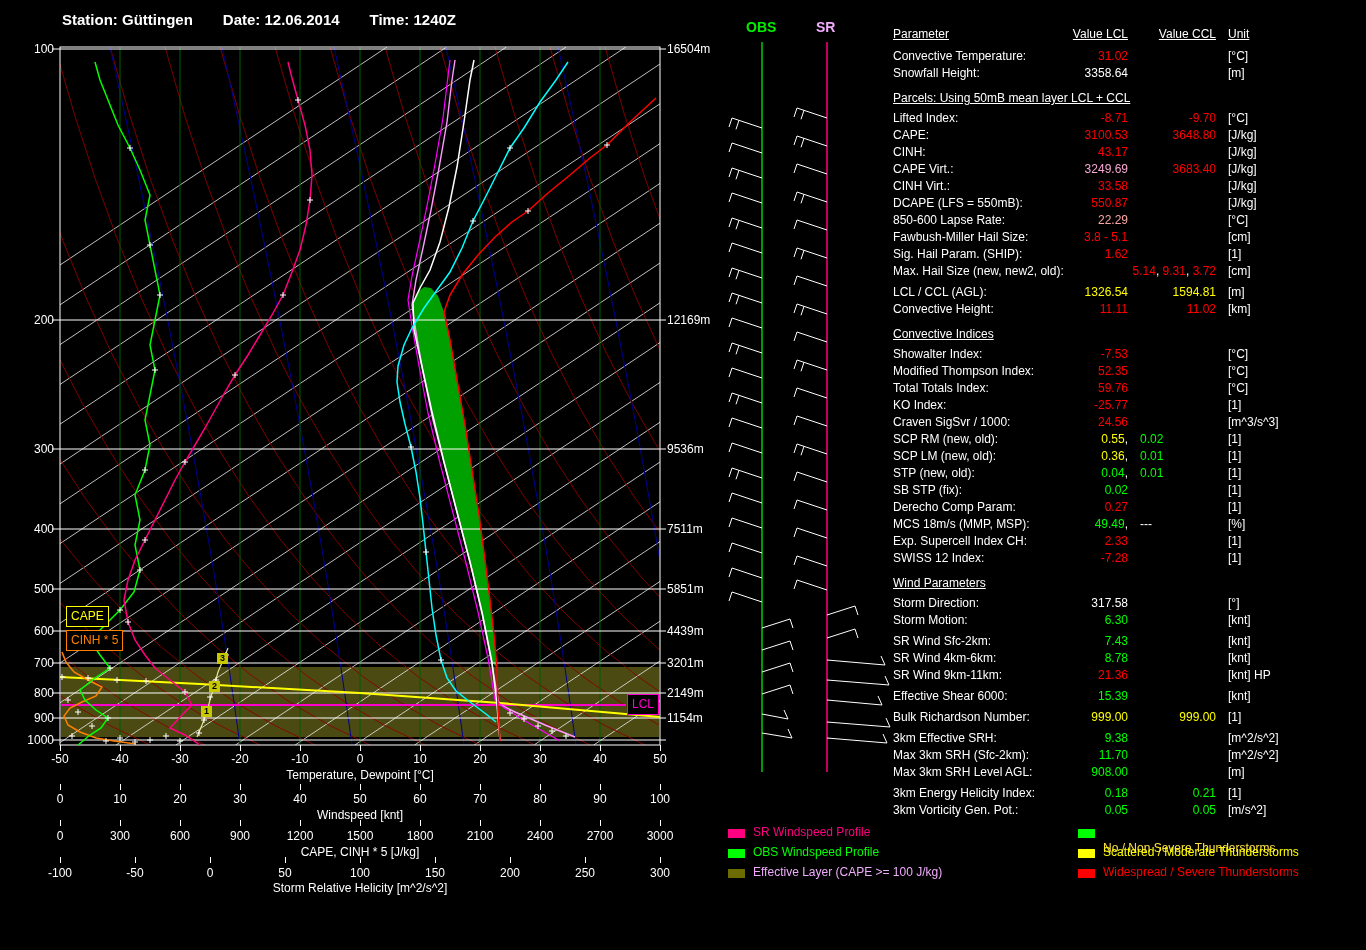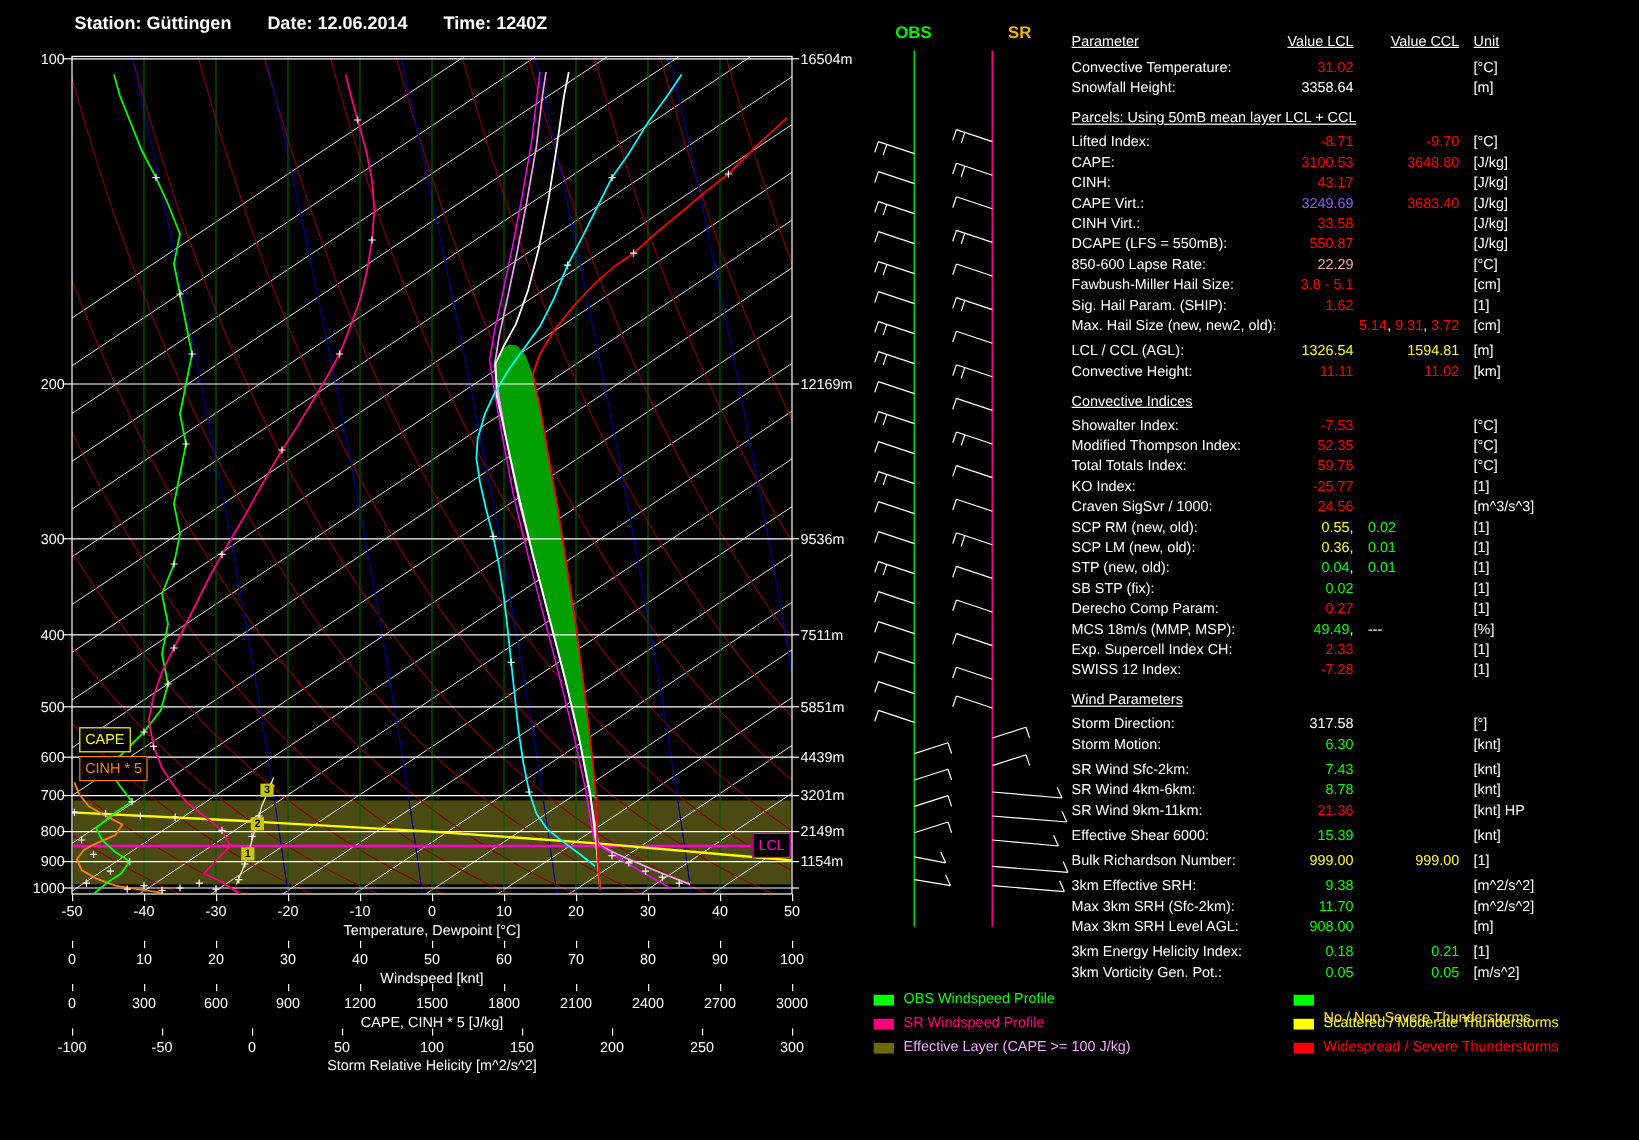--- a/index.html
+++ b/index.html
@@ -233,21 +233,21 @@
         <path d="M827,722 l63,5 M890,727 l-4,-9" stroke="#fff" stroke-width="1" fill="none"></path>
         <path d="M827,738 l60,5 M887,743 l-4,-9" stroke="#fff" stroke-width="1" fill="none"></path>
       </g>
   </svg>
 
   <div class="lbox" id="cape-box" style="left:66px;top:606px;border-color:#ffff00;color:#ffff00;">CAPE</div>
   <div class="lbox" id="cinh-box" style="left:66px;top:630px;border-color:#ff8000;color:#ff8000;">CINH * 5</div>
   <div class="lbox" id="lcl-box" style="left:627px;top:694px;border-color:#ff00cc;color:#ff00cc;">LCL</div>
 
   <div class="windlbl" style="left:746px;top:19px;color:#00ee00;">OBS</div>
-  <div class="windlbl" style="left:840px;top:19px;color:#eab308;">SR</div>
+  <div class="windlbl" style="left:816px;top:19px;color:#f0abfc;">SR</div>
 
   <div id="ptable">
       <div class="trow hrow">
         <div class="c-l hu">Parameter</div>
         <div class="c-v1 hu">Value LCL</div>
         <div class="c-v2 hu">Value CCL</div>
         <div class="c-u hu">Unit</div>
       </div>
       <div class="trow">
         <div class="c-l">Convective Temperature:</div>
@@ -275,21 +275,21 @@
         <div class="c-u">[J/kg]</div>
       </div>
       <div class="trow">
         <div class="c-l">CINH:</div>
         <div class="c-v1"><span style="color: rgb(255, 0, 0);">43.17</span></div>
         <div class="c-v2"></div>
         <div class="c-u">[J/kg]</div>
       </div>
       <div class="trow">
         <div class="c-l">CAPE Virt.:</div>
-        <div class="c-v1"><span style="color: #8b5cf6;">3249.69</span></div>
+        <div class="c-v1"><span style="color: #f9a8d4;">3249.69</span></div>
         <div class="c-v2"><span style="color: rgb(255, 0, 0);">3683.40</span></div>
         <div class="c-u">[J/kg]</div>
       </div>
       <div class="trow">
         <div class="c-l">CINH Virt.:</div>
         <div class="c-v1"><span style="color: rgb(255, 0, 0);">33.58</span></div>
         <div class="c-v2"></div>
         <div class="c-u">[J/kg]</div>
       </div>
       <div class="trow">
@@ -483,26 +483,26 @@
       <div class="trow">
         <div class="c-l">3km Vorticity Gen. Pot.:</div>
         <div class="c-v1"><span style="color: rgb(0, 255, 0);">0.05</span></div>
         <div class="c-v2"><span style="color: rgb(0, 255, 0);">0.05</span></div>
         <div class="c-u">[m/s^2]</div>
       </div>
     </div>
 
   <div class="legend" id="legend-left" style="left:728px;top:824px;">
       <div class="legend-item">
+        <div class="sw" style="background: rgb(255, 0, 128);"></div>
+        <div class="lg-t" style="color: rgb(255, 0, 128);">SR Windspeed Profile</div>
+      </div>
+      <div class="legend-item">
         <div class="sw" style="background: rgb(0, 255, 0);"></div>
         <div class="lg-t" style="color: rgb(0, 255, 0);">OBS Windspeed Profile</div>
-      </div>
-      <div class="legend-item">
-        <div class="sw" style="background: rgb(255, 0, 128);"></div>
-        <div class="lg-t" style="color: rgb(255, 0, 128);">SR Windspeed Profile</div>
       </div>
       <div class="legend-item">
         <div class="sw" style="background: rgb(107, 107, 0);"></div>
         <div class="lg-t" style="color: #f0abfc; text-align: right;">Effective Layer (CAPE &gt;= 100 J/kg)</div>
       </div>
     </div>
   <div class="legend" id="legend-right" style="left:1078px;top:824px;">
       <div class="legend-item">
         <div class="sw" style="background: rgb(0, 255, 0);"></div>
         <div class="lg-t" style="color: #fde047; margin-top: 16px;">No / Non Severe Thunderstorms</div>

